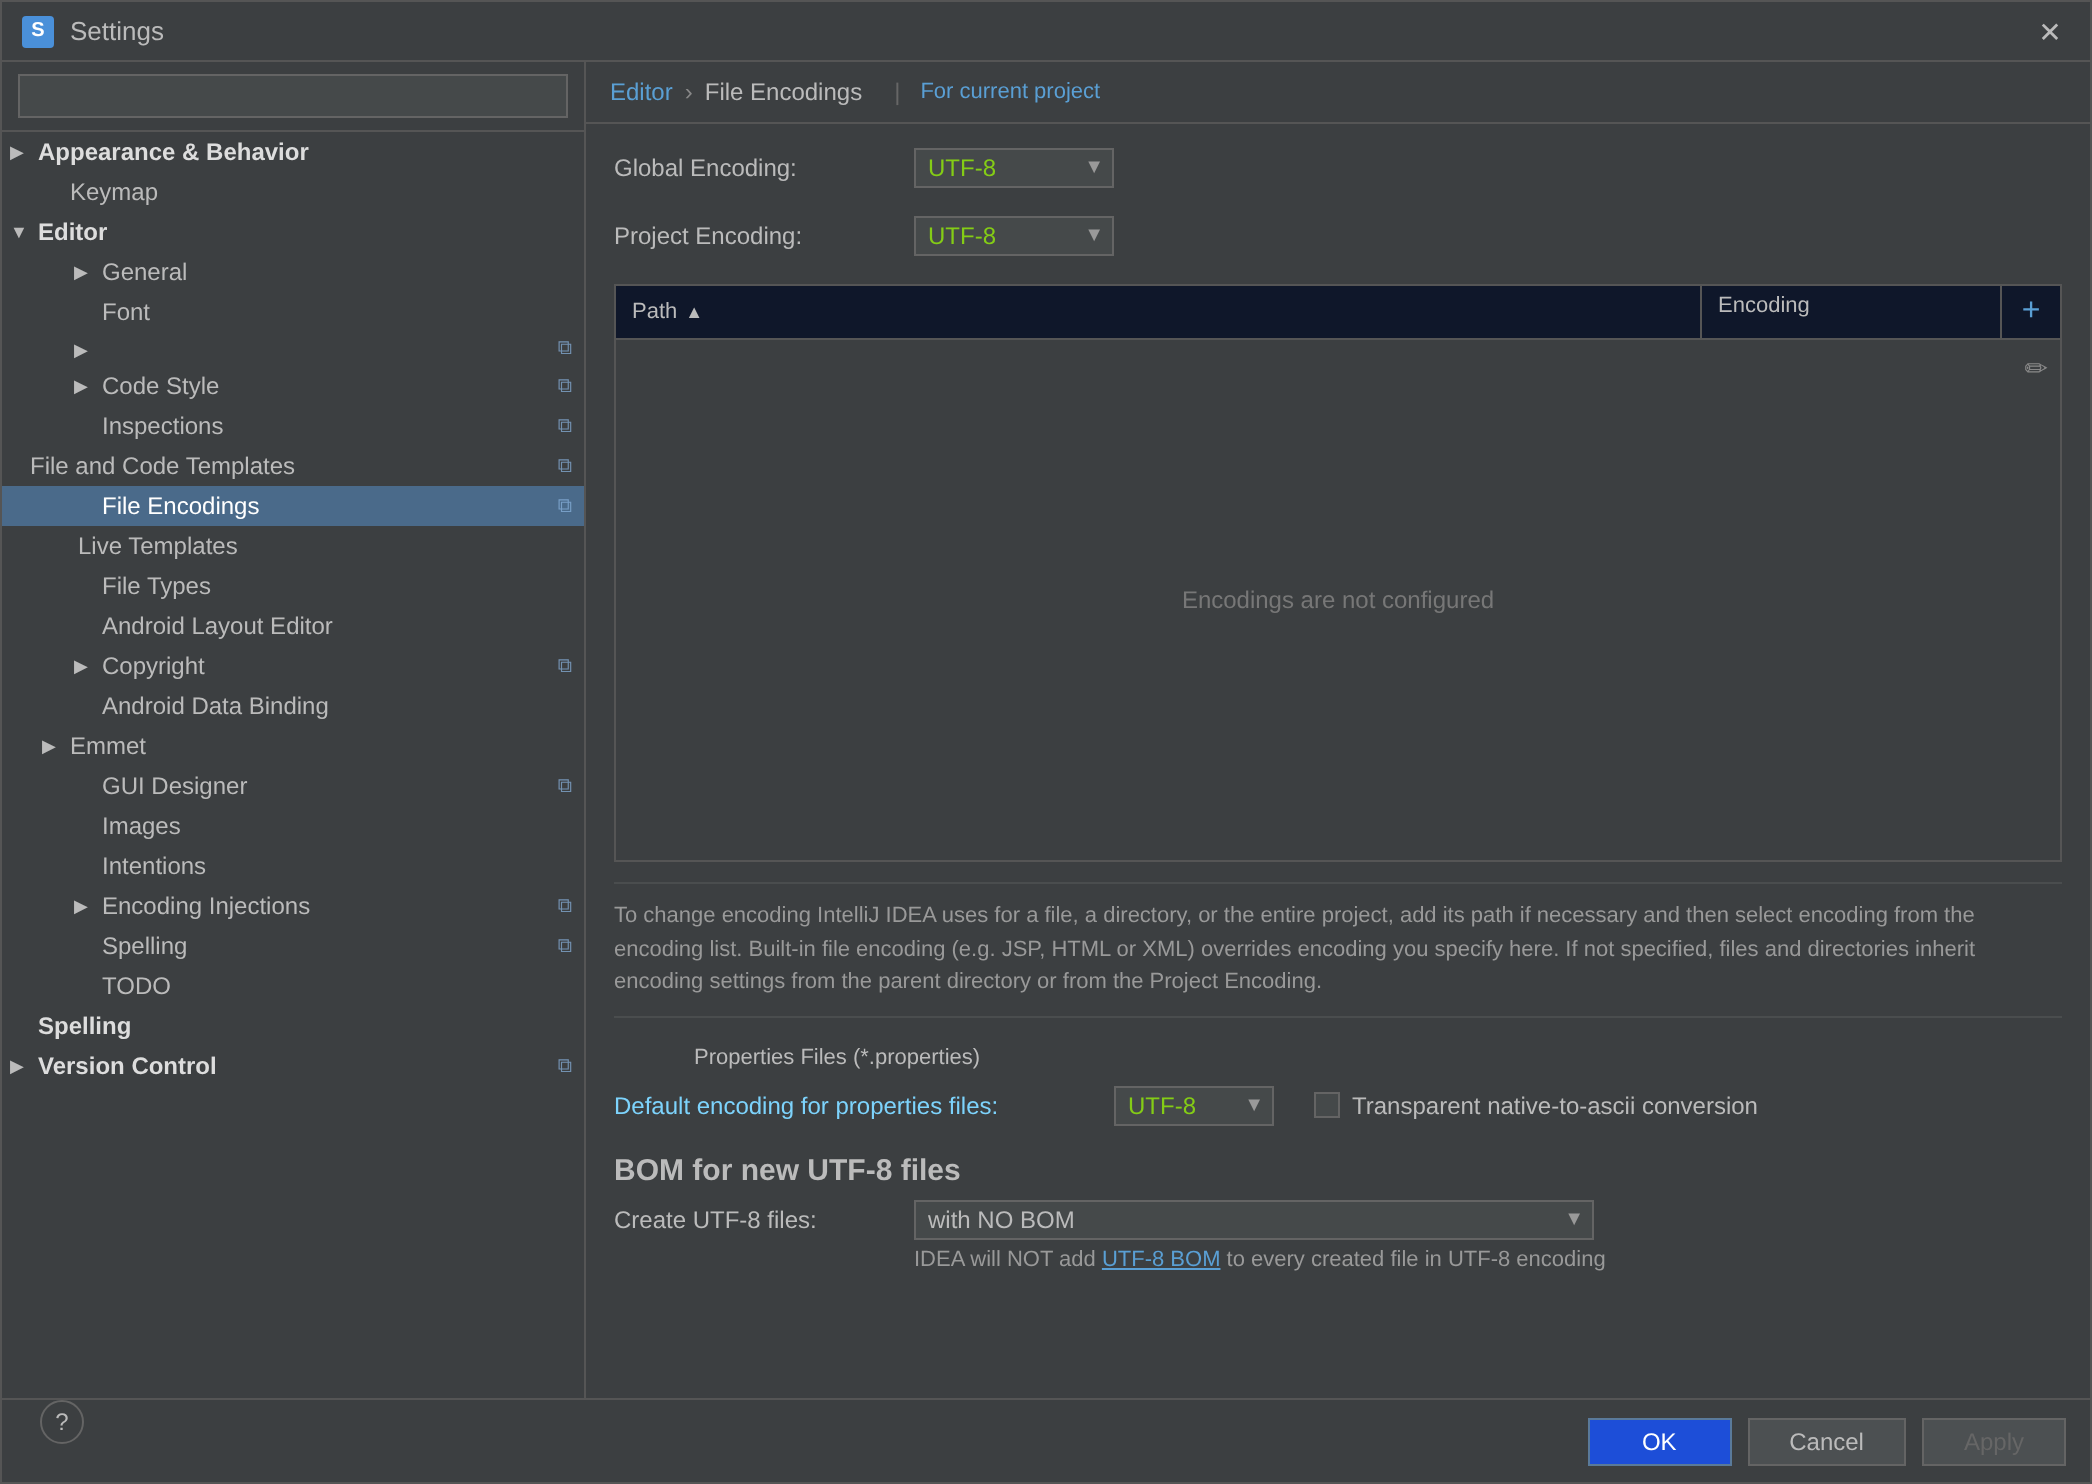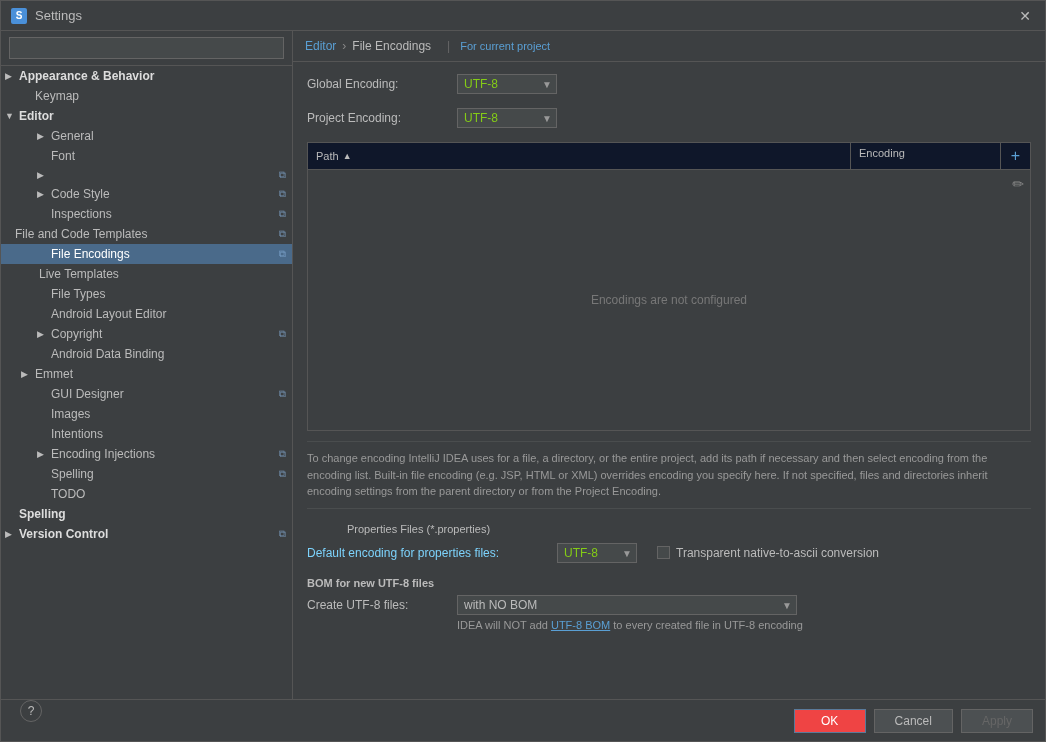--- a/index.html
+++ b/index.html
@@ -67,31 +67,31 @@
 
     .section-title { font-size: 11px; color: #bbbbbb; font-weight: normal; margin-top: 4px; padding-left: 40px; }
 
     .props-row { display: flex; align-items: center; gap: 10px; }
     .props-label { color: #7dd3fc; font-size: 12px; width: 240px; }
 
     .checkbox-row { display: flex; align-items: center; gap: 6px; }
     .checkbox { width: 13px; height: 13px; border: 1px solid #646464; background: #45494a; display: inline-block; flex-shrink: 0; }
 
     .bom-section { margin-top: 4px; }
-    .bom-title { font-size: 11px; color: #bbbbbb; font-weight: bold; margin-bottom: 6px; }
+    .bom-title { font-size: 15px; color: #bbbbbb; font-weight: bold; margin-bottom: 6px; }
     .bom-row { display: flex; align-items: center; gap: 10px; }
     .bom-label { color: #bbbbbb; font-size: 12px; width: 140px; }
     .bom-select { background: #45494a; border: 1px solid #646464; color: #bbbbbb; padding: 2px 20px 2px 6px; font-size: 12px; outline: none; cursor: pointer; appearance: none; -webkit-appearance: none; width: 340px; }
     .bom-note { font-size: 11px; color: #999; margin-top: 4px; margin-left: 150px; }
     .bom-link { color: #5a9fd4; text-decoration: underline; cursor: pointer; }
 
     
     .bottom-bar { height: 42px; background: #3c3f41; border-top: 1px solid #555; display: flex; align-items: center; justify-content: flex-end; padding: 0 12px; gap: 8px; flex-shrink: 0; }
     .btn { padding: 4px 20px; font-size: 12px; cursor: pointer; border: 1px solid #646464; color: #bbbbbb; background: #4c5052; min-width: 72px; text-align: center; }
-    .btn-primary { background: #ef4444; border-color: #5a7a9a; color: #ffffff; }
+    .btn-primary { background: #1d4ed8; border-color: #5a7a9a; color: #ffffff; }
     .btn-disabled { color: #666; }
 
     .help-icon { width: 22px; height: 22px; border-radius: 50%; border: 1px solid #646464; display: flex; align-items: center; justify-content: center; color: #bbbbbb; font-size: 12px; cursor: pointer; position: absolute; bottom: 10px; left: 10px; }
 
     .sort-arrow { font-size: 9px; }
   </style>
 </head>
 <body>
 
 <div class="window">

